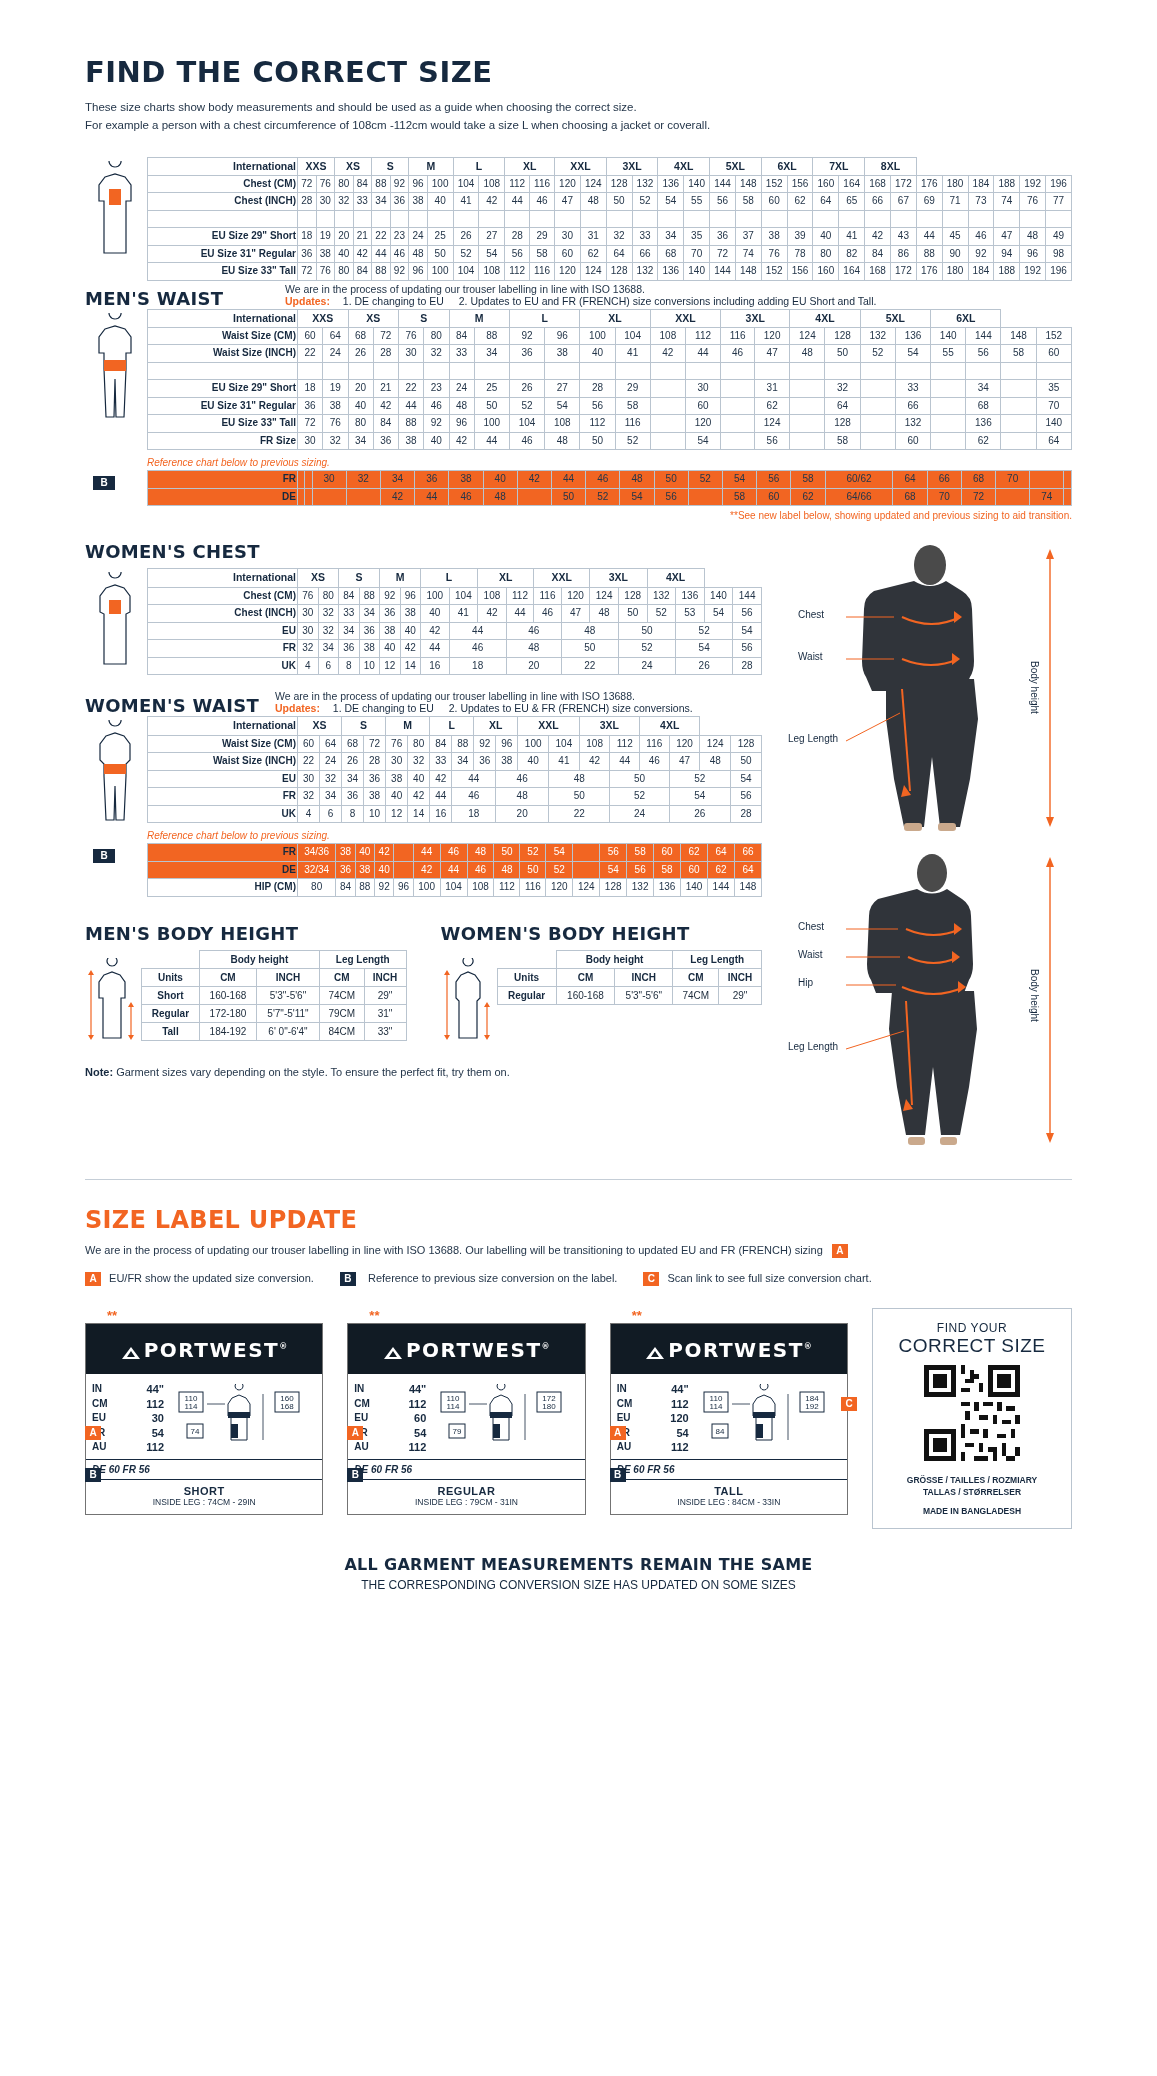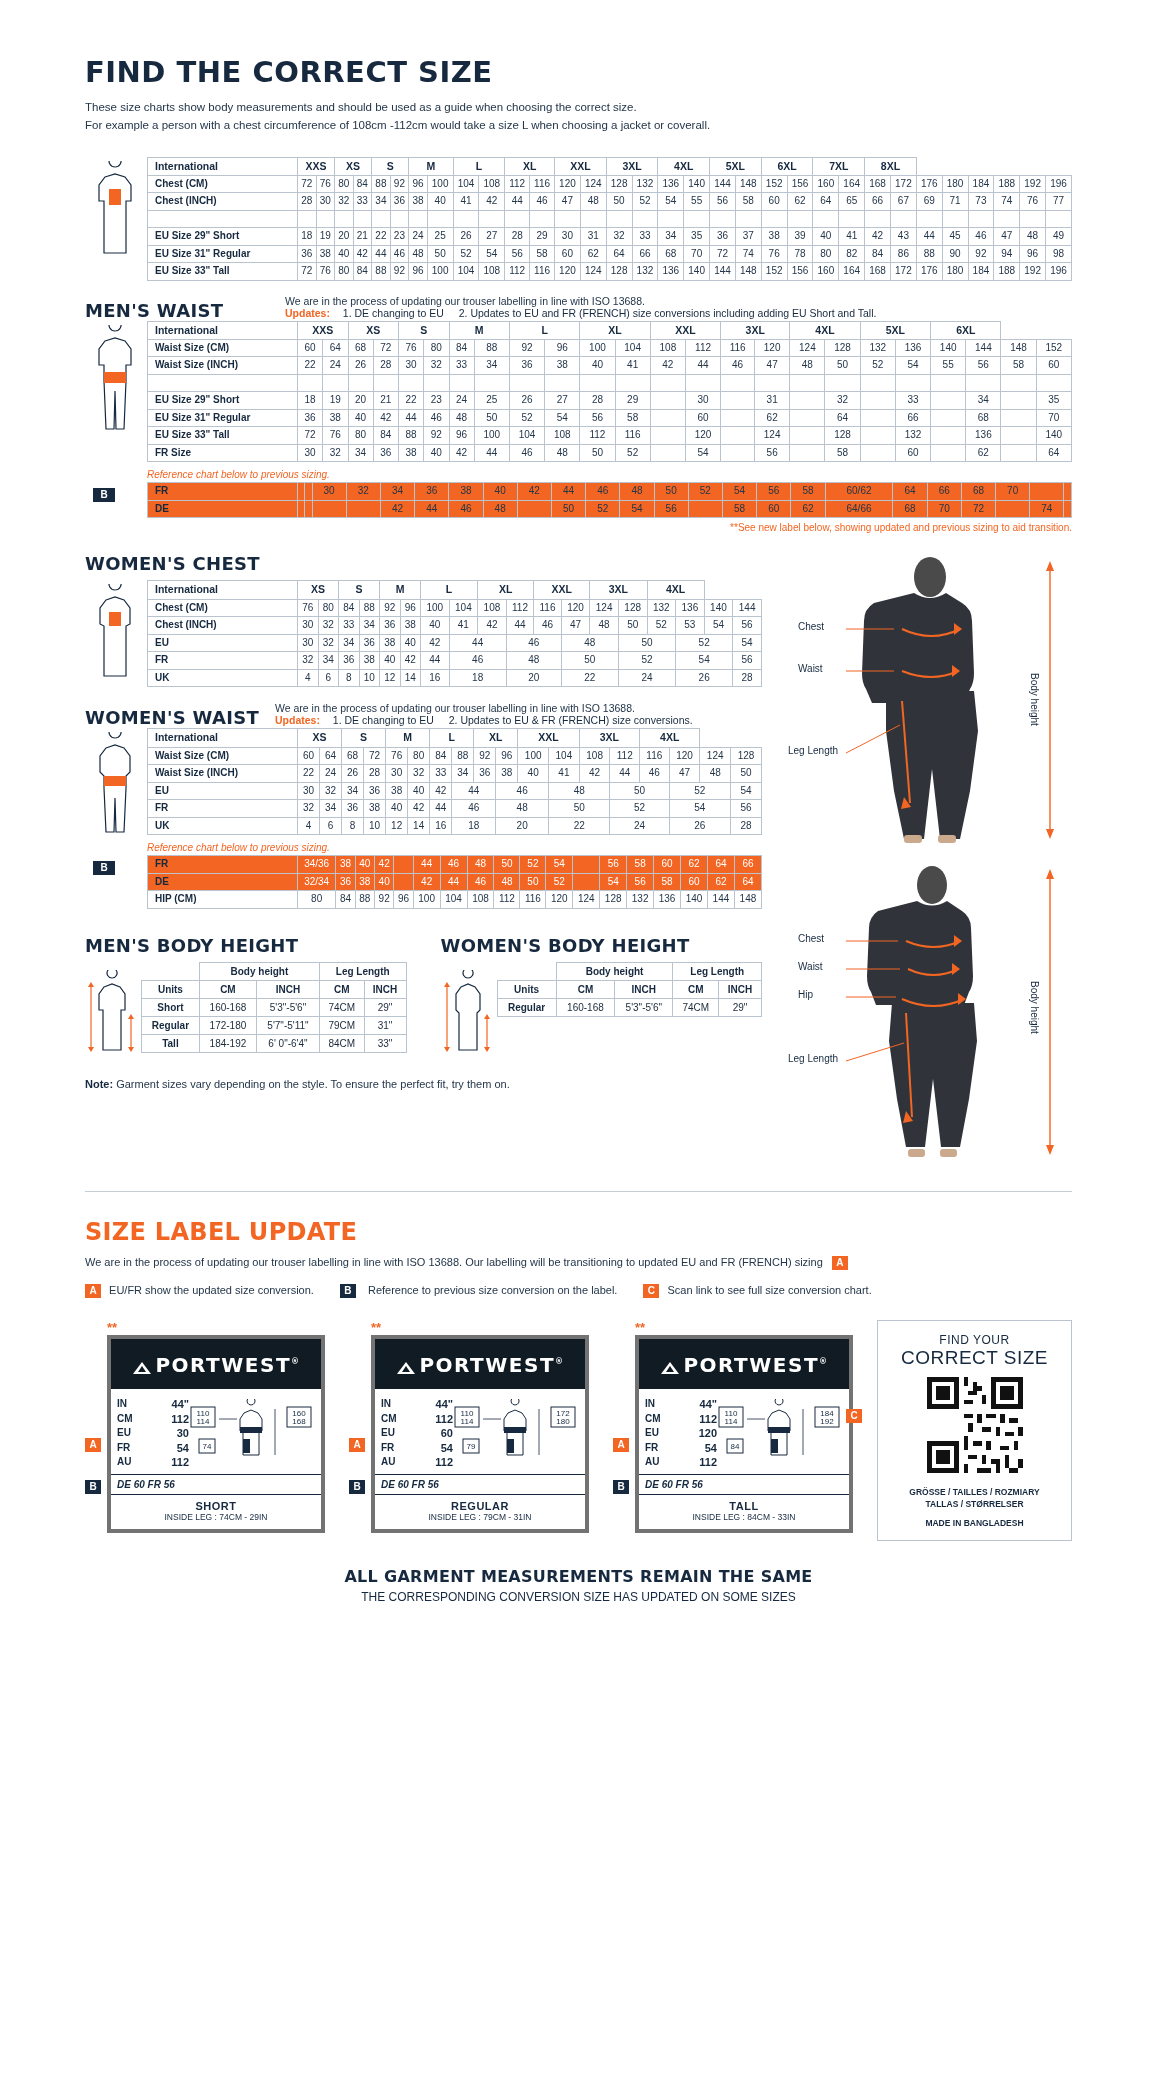--- a/index.html
+++ b/index.html
@@ -38,21 +38,21 @@
   table.sz td, table.sz th {
     border:1px solid #b9c4cf;
     text-align:center;
     padding:2px 1px;
     font-weight:normal;
     white-space:nowrap;
     line-height:1.25;
     height:16px;
   }
   table.sz td.lbl {
-    text-align:left;
+    text-align:right;
     padding-left:7px;
     font-weight:bold;
     color:#16293f;
     width:150px;
     font-size:10px;
   }
   table.sz tr.hdr td { font-weight:bold; color:#16293f; font-size:10.5px; }
   table.sz tr.hdr td.lbl { font-weight:bold; }
   table.sz td.val { color:#24364a; }
   .gaprow td { border-left:0; border-right:0; border-bottom:0; height:6px; background:#fff; }
@@ -120,21 +120,21 @@
   .badgeC {
     display:inline-block; width:16px;height:14px; background:#f26522; color:#fff;
     font-size:10px; font-weight:bold; text-align:center; line-height:14px;
   }
   .legend { display:flex; gap:26px; font-size:11px; color:#24364a; margin-bottom:22px; align-items:center;}
   .legend span.t { margin-left:5px; }
 
   .labels { display:flex; gap:24px; align-items:flex-start; }
   .labelcard { flex:1; position:relative; }
   .stars { color:#f26522; font-size:13px; font-weight:bold; margin-left:22px; }
-  .lblbox { border:4px solid #737373; margin-left:22px; background:#fff; }
+  .lblbox { border:1px solid #737373; background:#fff; }
   .lblhead { background:#111b24; padding:14px 0 12px 0; text-align:center; }
   .brand {
     color:#fff; font-size:20px; font-weight:bold; letter-spacing:1.5px;
     font-family:"DejaVu Sans", sans-serif; position:relative; display:inline-block;
   }
   .brand .reg { font-size:8px; vertical-align:super; }
   .lblbody { display:flex; padding:8px 6px 4px 6px; font-size:10px; }
   .codes { width:72px; }
   .codes div { display:flex; justify-content:space-between; line-height:1.32; }
   .codes div span:first-child { color:#16293f; font-weight:bold; width:24px; }
@@ -413,21 +413,21 @@
                 <td class="val">184</td>
                 <td class="val">188</td>
                 <td class="val">192</td>
                 <td class="val">196</td>
               </tr>
             </tbody>
       </table>
     </div>
   </div>
 
-  <div style="display:flex; align-items:flex-end; margin-top:14px;justify-content:space-between;">
+  <div style="display:flex; align-items:flex-end; margin-top:2px;justify-content:space-between;">
     <h2 class="sect" style="flex:0 0 200px;">MEN'S WAIST</h2>
     <div class="notice" style="flex:1; margin:0 0 2px 0;">
       <div>We are in the process of updating our trouser labelling in line with ISO 13688.</div>
       <div>
         <span class="upd">Updates:</span>
         <span class="updtxt" style="margin-left:10px;">1.  DE changing to EU</span>
         <span class="updtxt" style="margin-left:12px;">2.  Updates to EU and FR (FRENCH) size conversions including adding EU Short and Tall.</span>
       </div>
     </div>
   </div>

